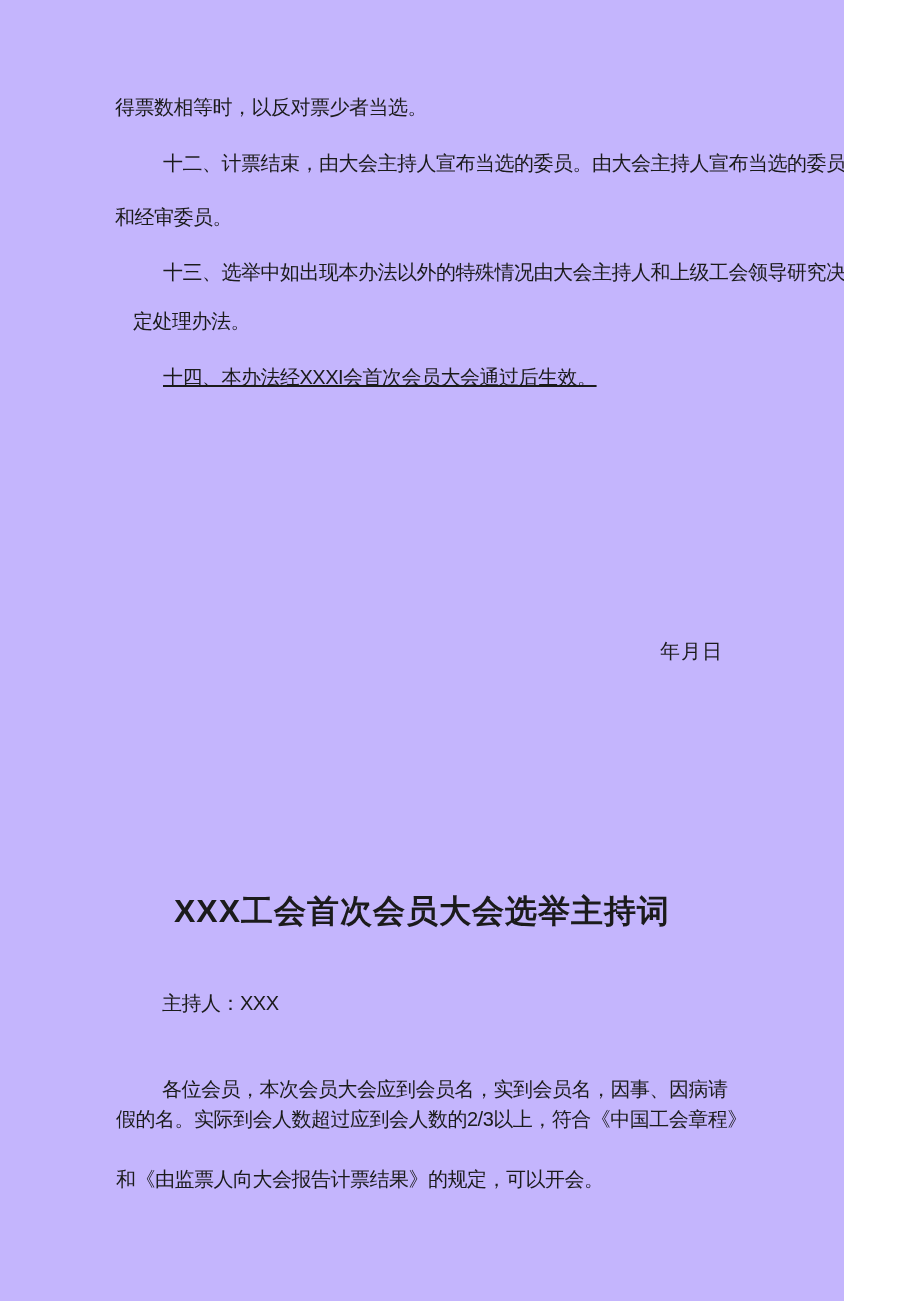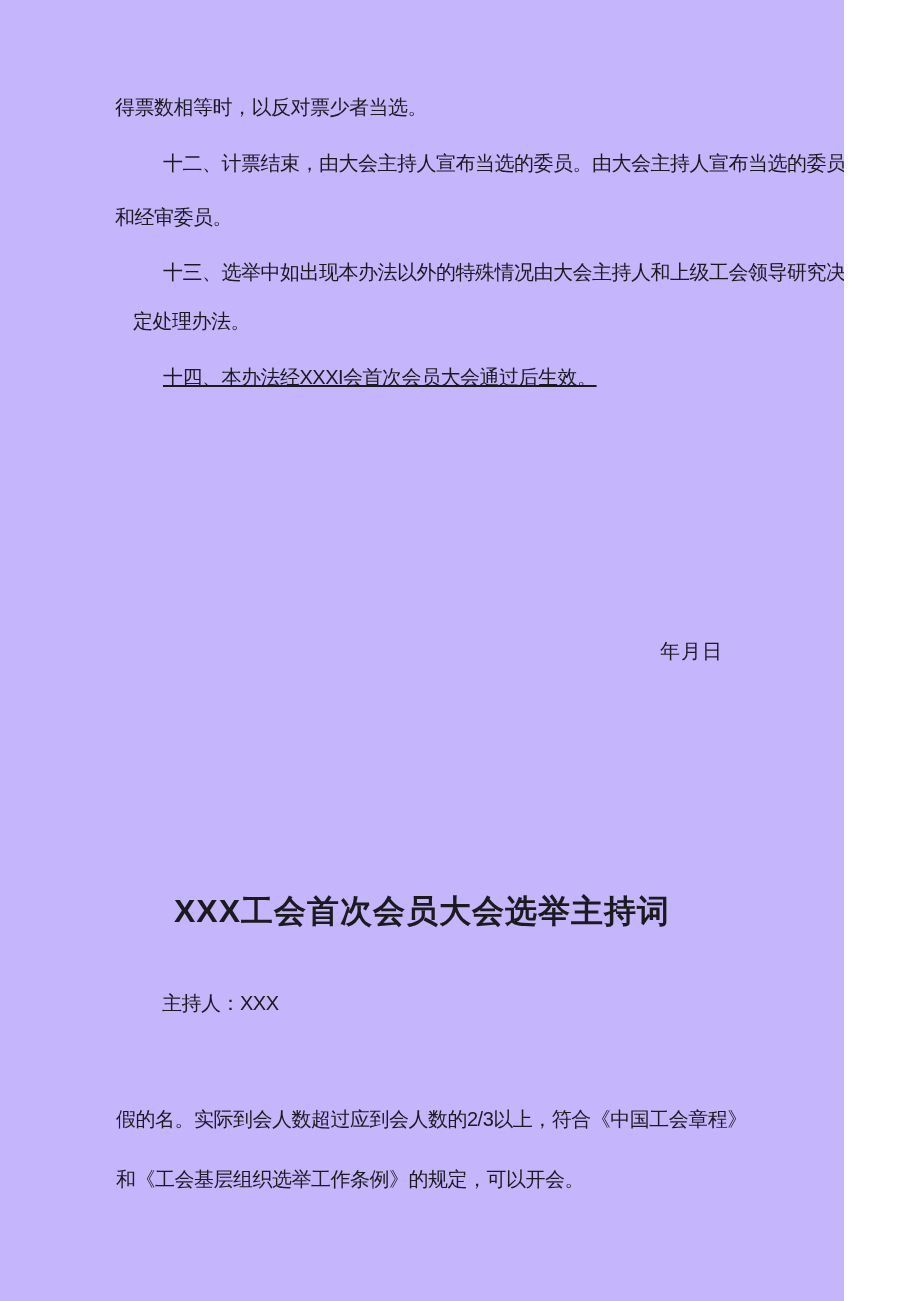--- a/index.html
+++ b/index.html
@@ -72,18 +72,19 @@
   <div class="doc-line l5">定处理办法。</div>
 
   <div class="doc-line l6">十四、本办法经XXXI会首次会员大会通过后生效。</div>
 
   <div class="doc-line date-line">年月日</div>
 
   <div class="doc-title">XXX工会首次会员大会选举主持词</div>
 
   <div class="doc-line host-line">主持人：XXX</div>
 
+  <div class="doc-line b1">各位会员，本次会员大会应到会员名，实到会员名，因事、因病请</div>
 
   <div class="doc-line b2">假的名。实际到会人数超过应到会人数的2/3以上，符合《中国工会章程》</div>
 
-  <div class="doc-line b3">和《工会基层组织选举工作条例》的规定，可以开会。</div>
+  <div class="doc-line b3">和《由监票人向大会报告计票结果》的规定，可以开会。</div>
 
 </div>
 
 </body></html>

